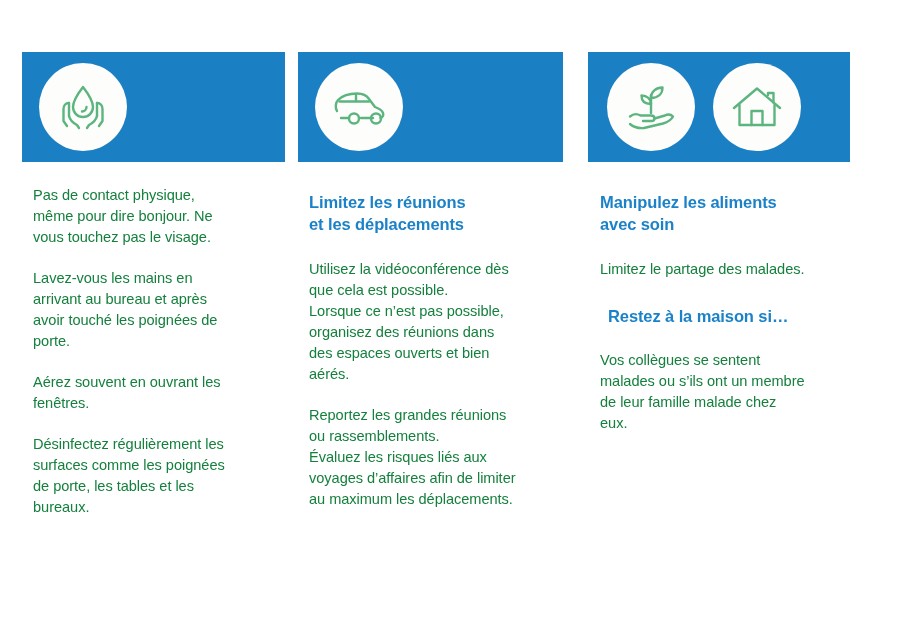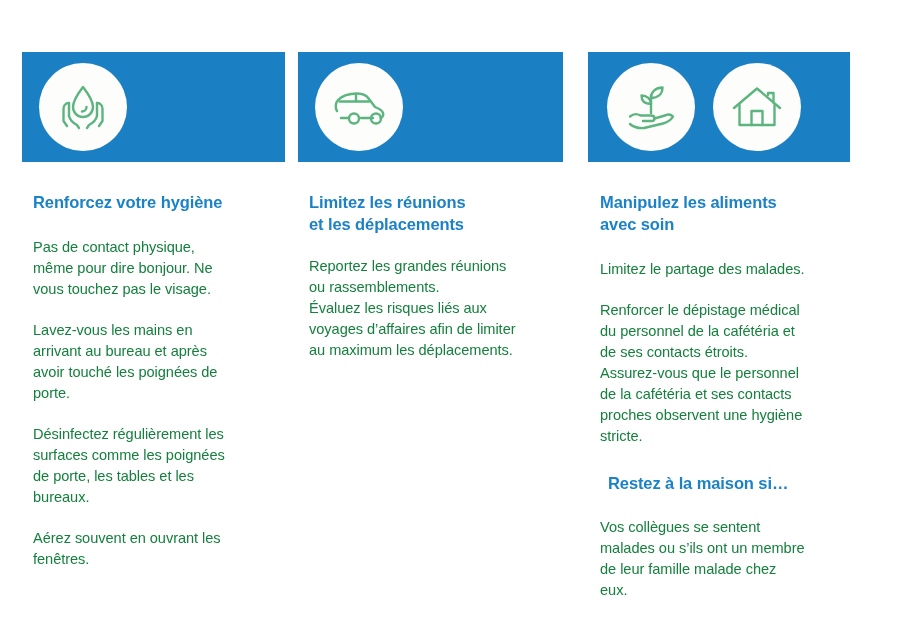--- a/index.html
+++ b/index.html
@@ -104,34 +104,33 @@
             <path d="M17 27 L17 40"></path>
             <path d="M17 40 C18 44 21 47 25 49 L27 52"></path>
             <path d="M45 27 C48.5 27 50.5 29.5 50.5 33 L50.5 45 L47 50"></path>
             <path d="M45 27 L45 40"></path>
             <path d="M45 40 C44 44 41 47 37 49 L35 52"></path>
           </svg>
         </span>
       </div>
     </div>
     <div class="col-body">
-      <h2 class="heading">Renforcez votre hygiène</h2>
       <p class="para first">Pas de contact physique,
 même pour dire bonjour. Ne
 vous touchez pas le visage.</p>
       <p class="para">Lavez-vous les mains en
 arrivant au bureau et après
 avoir touché les poignées de
 porte.</p>
+      <p class="para">Aérez souvent en ouvrant les
+fenêtres.</p>
       <p class="para">Désinfectez régulièrement les
 surfaces comme les poignées
 de porte, les tables et les
 bureaux.</p>
-      <p class="para">Aérez souvent en ouvrant les
-fenêtres.</p>
     </div>
   </div>
 
   <div class="column col-2">
     <div class="banner">
       <div class="icon-circle">
         <span>
           <svg width="64" height="64" viewBox="0 0 64 64" fill="none" stroke="#5cb47f" stroke-width="2.4" stroke-linecap="round" stroke-linejoin="round">
             <path d="M10 36 C8 33 8.5 27.5 11 25 C15 21 22 18.5 30 18.5 C36 18.5 39.5 20 42 24 L48 32 C52 33.5 55 35 56 38 C56.8 40.5 55.5 42.5 53.5 43"></path>
             <path d="M14 43 L22 43"></path>
@@ -140,20 +139,26 @@
             <path d="M29 19.5 L29 26"></path>
             <circle cx="27" cy="43.5" r="5"></circle>
             <circle cx="49" cy="43.5" r="5"></circle>
           </svg>
         </span>
       </div>
     </div>
     <div class="col-body">
       <h2 class="heading">Limitez les réunions
 et les déplacements</h2>
+      <p class="para first">Utilisez la vidéoconférence dès
+que cela est possible.
+Lorsque ce n’est pas possible,
+organisez des réunions dans
+des espaces ouverts et bien
+aérés.</p>
       <p class="para">Reportez les grandes réunions
 ou rassemblements.
 Évaluez les risques liés aux
 voyages d’affaires afin de limiter
 au maximum les déplacements.</p>
     </div>
   </div>
 
   <div class="column col-3">
     <div class="banner two-icons">
@@ -176,27 +181,20 @@
             <path d="M42 19 L42 17 L47.5 17 L47.5 26.5"></path>
             <path d="M25.5 49 L25.5 35 L36.5 35 L36.5 49"></path>
           </svg>
         </span>
       </div>
     </div>
     <div class="col-body">
       <h2 class="heading">Manipulez les aliments
 avec soin</h2>
       <p class="para first">Limitez le partage des malades.</p>
-      <p class="para">Renforcer le dépistage médical
-du personnel de la cafétéria et
-de ses contacts étroits.
-Assurez-vous que le personnel
-de la cafétéria et ses contacts
-proches observent une hygiène
-stricte.</p>
       <h2 class="heading sub">Restez à la maison si…</h2>
       <p class="para first">Vos collègues se sentent
 malades ou s’ils ont un membre
 de leur famille malade chez
 eux.</p>
     </div>
   </div>
 
 </div>
 

